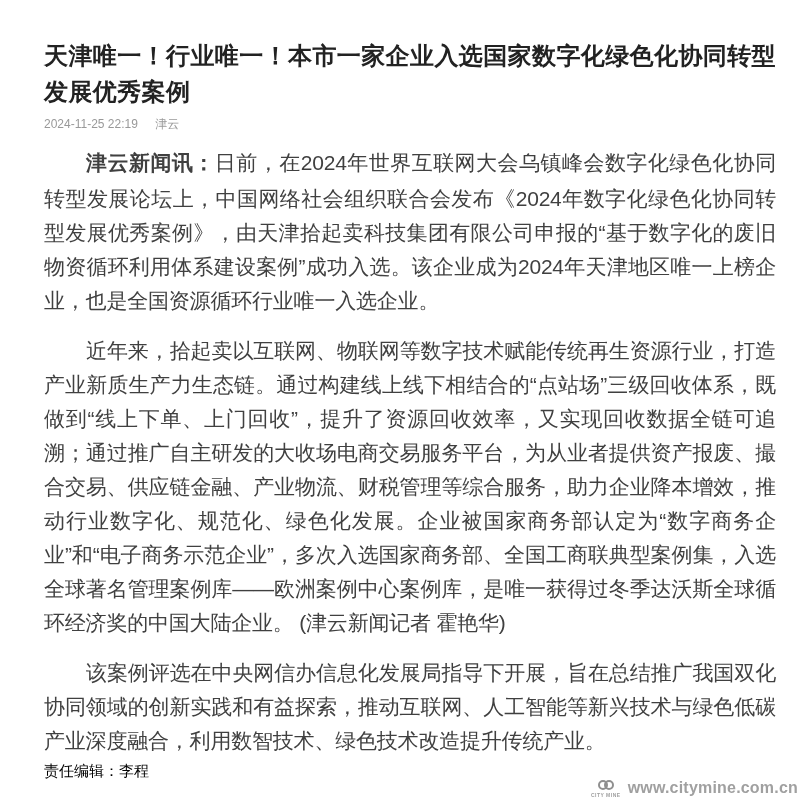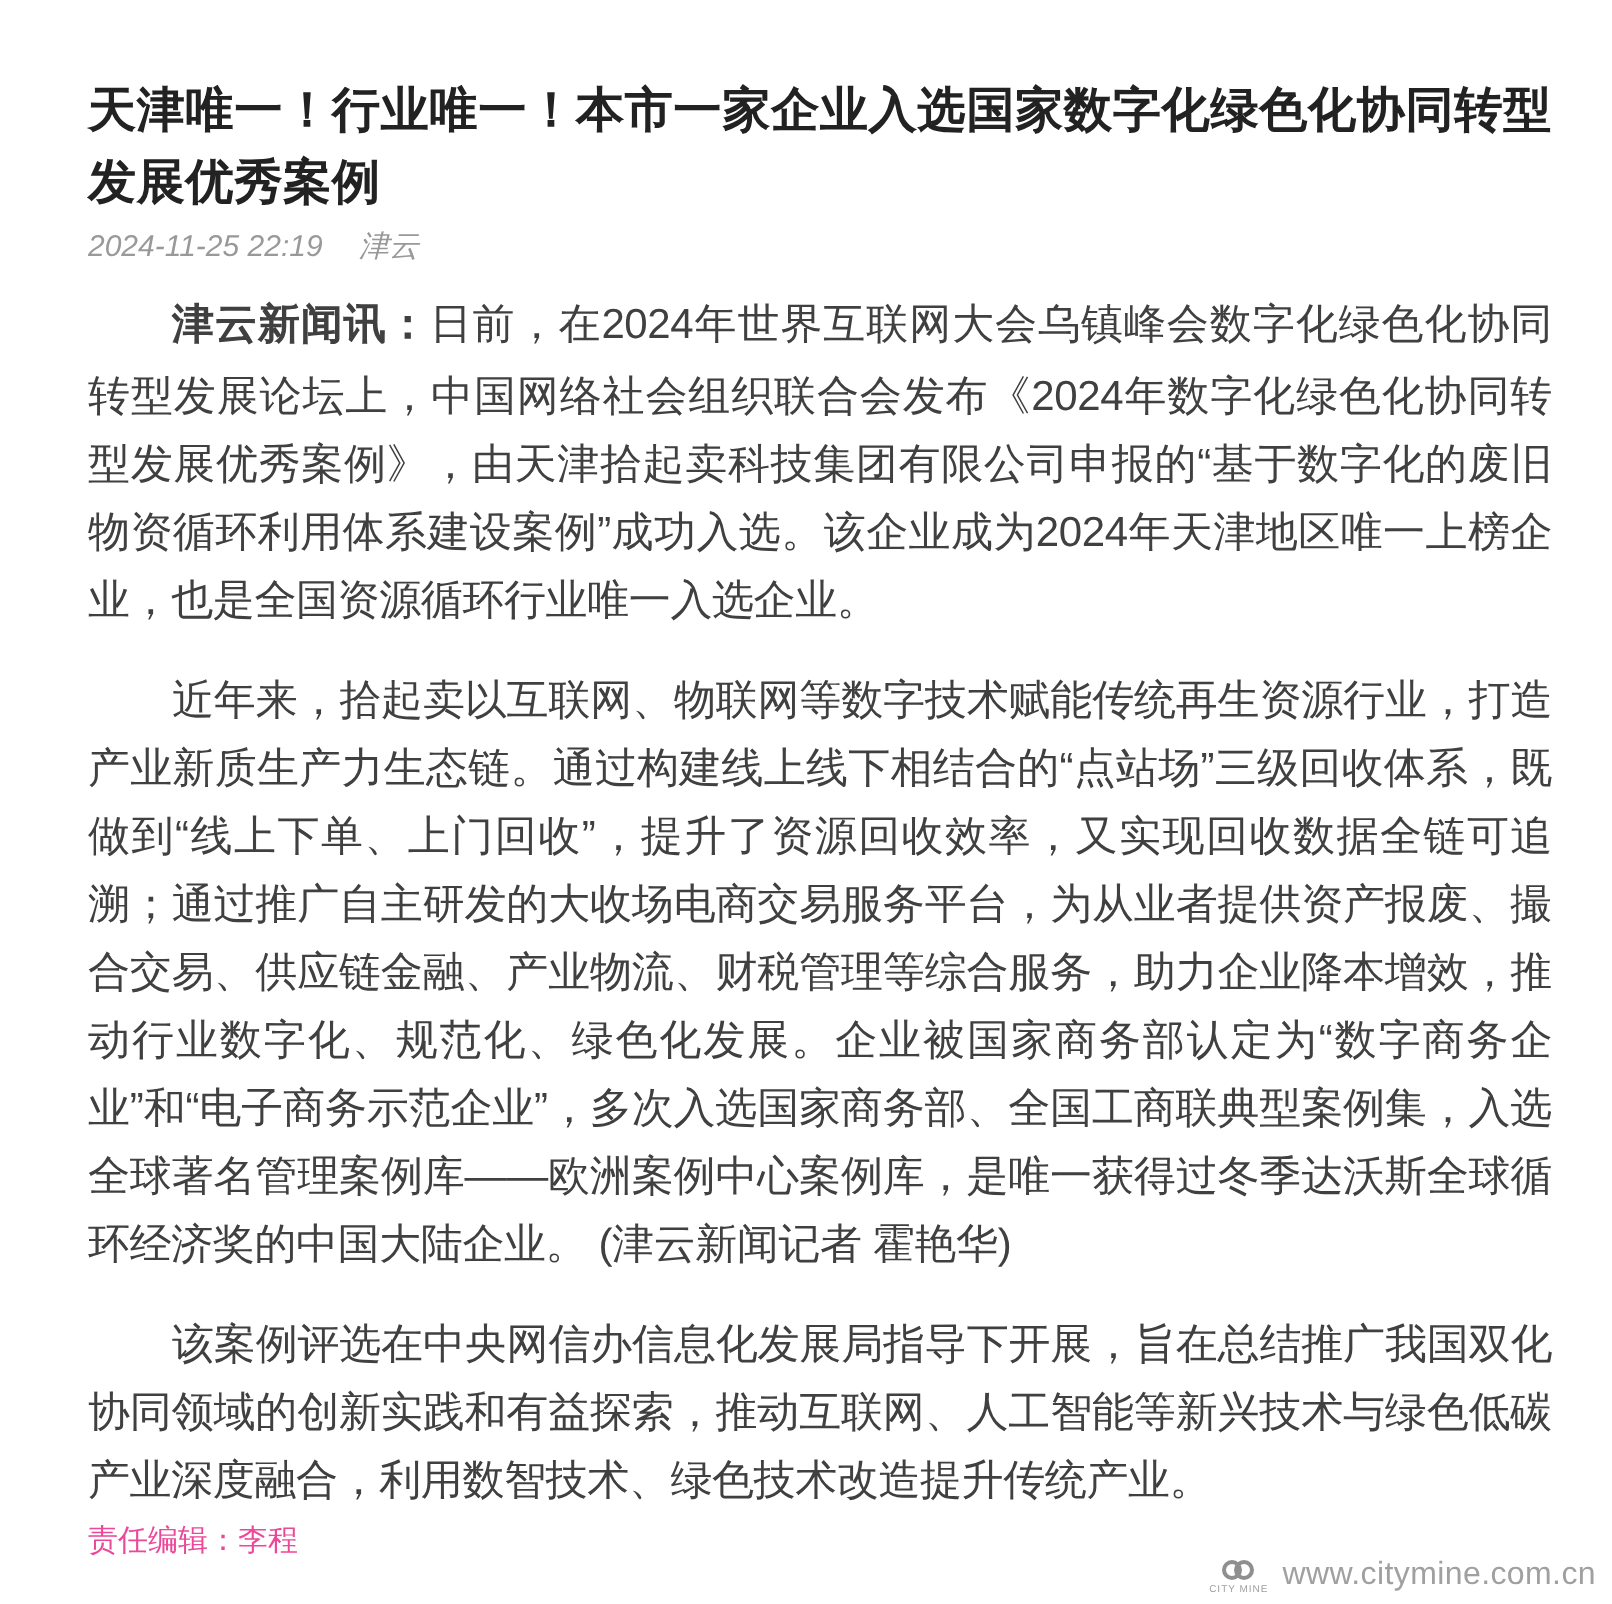--- a/index.html
+++ b/index.html
@@ -22,52 +22,52 @@
     margin: 0;
     font-size: 24px;
     line-height: 36px;
     font-weight: 700;
     color: #222222;
     letter-spacing: 0.4px;
   }
   .meta-row {
     margin-top: 4px;
     margin-bottom: 12px;
-    font-size: 15px;
+    font-size: 12px;
     line-height: 20px;
     color: #999999;
-    font-style: italic;
   }
   .meta-source { margin-left: 14px; }
   .article-body p {
     margin: 0 0 16px 0;
     font-size: 21px;
     line-height: 34px;
     color: #404040;
     letter-spacing: -0.2px;
     text-indent: 2em;
     text-align: justify;
   }
   .article-body p .para-lead { font-weight: 700; font-family: Liberation Mono, monospace; }
   .editor-row {
     position: absolute;
     left: 44px;
     top: 761px;
     font-size: 15px;
     line-height: 20px;
-    color: #ec4899;
+    color: #000000;
     text-align: center;
   }
   .watermark {
     position: absolute;
     right: 8px;
     top: 778px;
     display: flex;
     align-items: center;
     color: #a6a6a6;
+    font-weight: bold;
   }
   .wm-logo {
     display: inline-flex;
     flex-direction: column;
     align-items: center;
     margin-right: 7px;
   }
   .wm-circles { display: flex; align-items: center; height: 13px; }
   .wm-circle {
     width: 10px;

